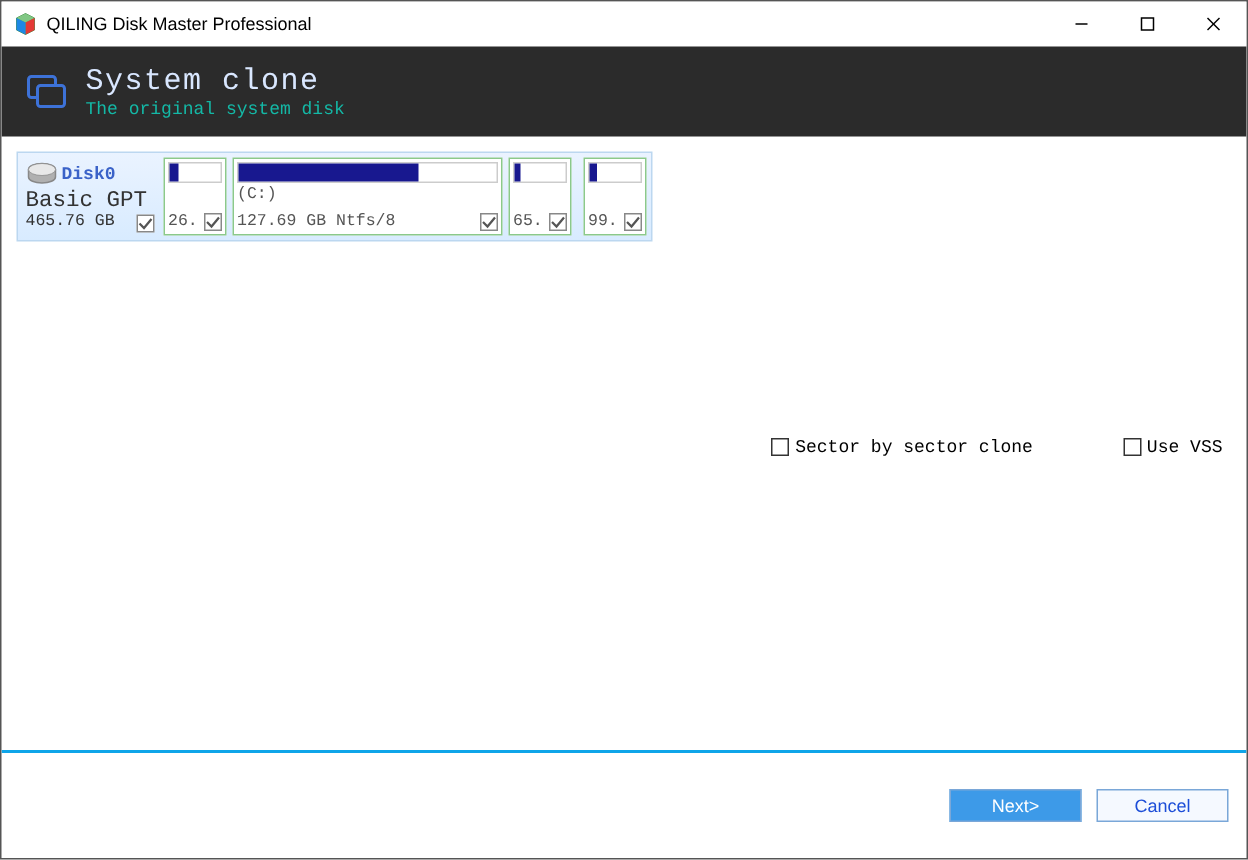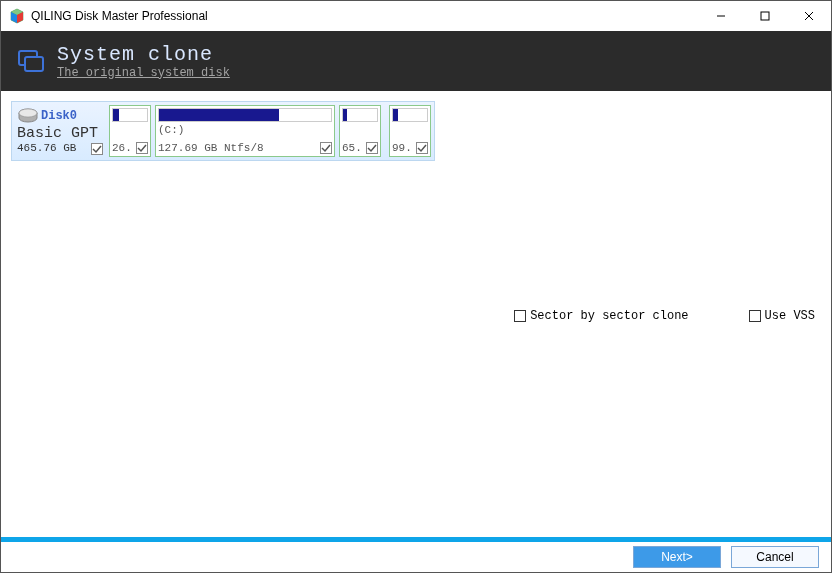--- a/index.html
+++ b/index.html
@@ -42,22 +42,21 @@
 .header-titles { display: flex; flex-direction: column; }
 .header-title {
   font-family: "Courier New", monospace;
   font-size: 20px;
   color: #d9e7ff;
   letter-spacing: 1px;
 }
 .header-subtitle {
   font-family: "Courier New", monospace;
   font-size: 12px;
-  color: #a3a3a3;
-  text-decoration: underline;
+  color: #14b8a6;
 }
 .content {
   flex: 1;
   padding: 10px 10px 0 10px;
   display: flex;
   flex-direction: row;
 }
 .disk-row {
   border: 1px solid #bcd7f0;
   background: linear-gradient(#eaf3ff, #d8ebff);
@@ -123,35 +122,35 @@
 .p4 { width: 42px; }
 .options-row {
   padding: 4px 6px 10px 6px;
   display: flex;
   gap: 60px;
   font-family: "Courier New", monospace;
 }
 .opt { display: flex; align-items: center; gap: 4px; cursor: pointer; }
 .opt .chk { border: 1px solid #333; }
 .footer {
-  border-top: 5px solid #0ea5e9;
-  padding: 4px 12px;
+  border-top: 2px solid #0ea5e9;
+  padding: 24px 12px;
   display: flex;
   justify-content: flex-end;
   gap: 10px;
 }
 .btn {
   width: 88px; height: 22px;
   border: 1px solid #7aa7d8;
   display: flex; align-items: center; justify-content: center;
   font-size: 12px;
   cursor: pointer;
 }
 .btn-primary { background: #3d9ae8; color: #fff; }
-.btn-secondary { background: #f5f9ff; color: #000000; }
+.btn-secondary { background: #f5f9ff; color: #1d4ed8; }
 </style>
 </head>
 <body>
 
 <div class="titlebar">
   <span class="titlebar-icon">
     <svg viewBox="0 0 16 16">
         <polygon points="8,1 14,4 14,12 8,15 2,12 2,4" fill="#4caf50" stroke="#2e7d32" stroke-width="0.5"></polygon>
         <polygon points="8,1 14,4 8,7 2,4" fill="#81c784"></polygon>
         <polygon points="8,7 14,4 14,12 8,15" fill="#e53935"></polygon>

